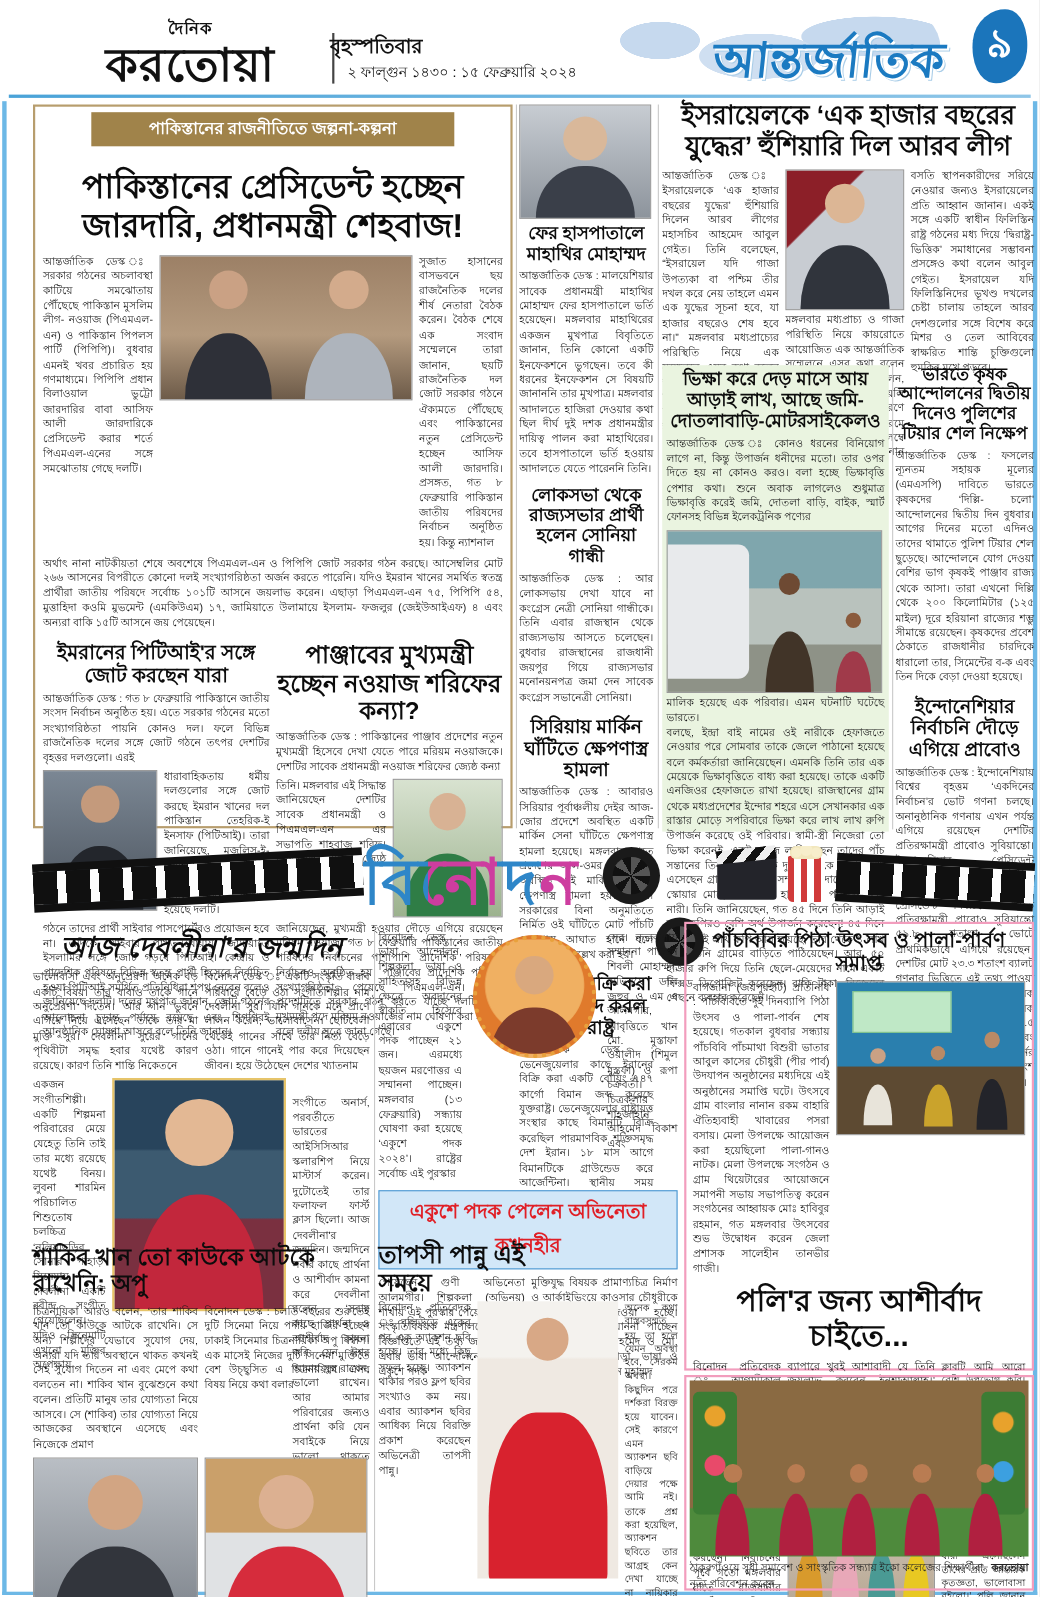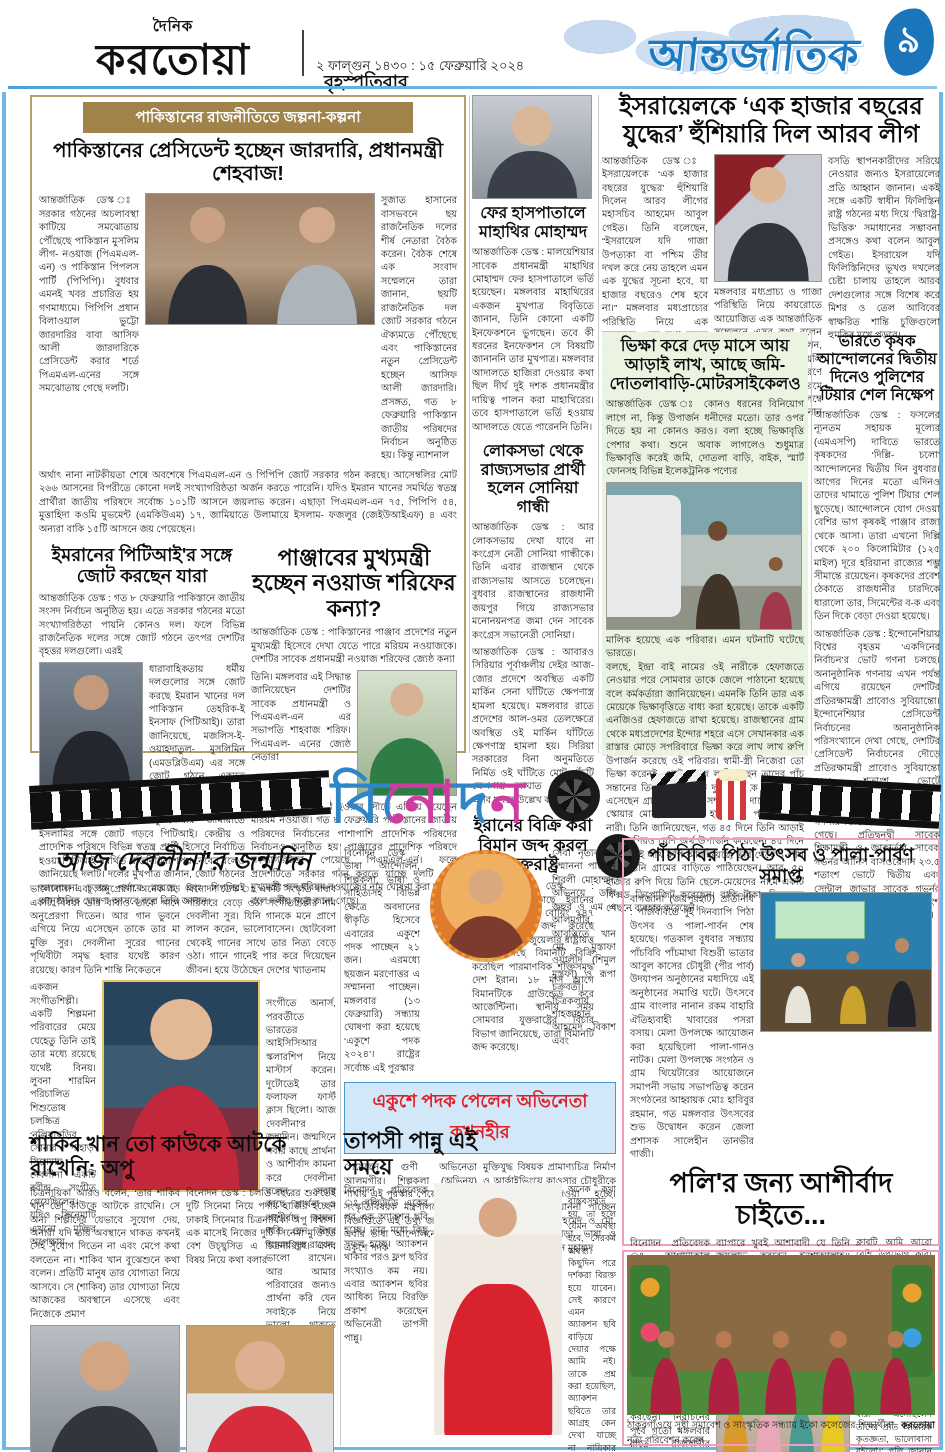--- a/index.html
+++ b/index.html
@@ -42,35 +42,35 @@
   <div class="abs" style="left:0;top:0;width:945px;height:88px;">
     <div class="abs" style="left:555px;top:8px;width:300px;height:72px;border-radius:40px;
          background:radial-gradient(ellipse 60px 28px at 15% 40%,#c6d9ee 60%,transparent 61%),
                     radial-gradient(ellipse 90px 34px at 45% 60%,#cfdff1 60%,transparent 61%),
                     radial-gradient(ellipse 110px 30px at 80% 35%,#c6d9ee 60%,transparent 61%);"></div>
     <div class="abs" style="left:58px;top:14px;width:230px;text-align:center;">
       <div style="font-weight:700;font-size:15px;letter-spacing:1px;">দৈনিক</div>
       <div style="font-weight:700;font-size:42px;line-height:1.02;letter-spacing:1px;">করতোয়া</div>
     </div>
     <div class="abs" style="left:302px;top:30px;width:2px;height:46px;background:#444;"></div>
-    <div class="abs" style="left:324px;top:28px;font-size:18px;font-weight:700;margin-top:40px;">বৃহস্পতিবার</div>
+    <div class="abs" style="left:300px;top:28px;font-size:18px;font-weight:700;">বৃহস্পতিবার</div>
     <div class="abs" style="left:316px;top:56px;font-size:13px;">২ ফাল্গুন ১৪৩০ : ১৫ ফেব্রুয়ারি ২০২৪</div>
     <div class="abs" style="left:648px;top:22px;font-size:44px;transform:skewX(-6deg);
          color:#1b7ac1;text-shadow:2px 2px 0 #fff,3px 3px 0 #a9cde8;font-weight:700;">আন্তর্জাতিক</div>
     <div class="abs" style="left:884px;top:8px;width:50px;height:68px;background:#1b75bb;
          border-radius:58% 42% 55% 45%/46% 54% 46% 54%;transform:rotate(6deg);
          display:flex;align-items:center;justify-content:center;">
       <span style="color:#fff;font-size:36px;font-weight:700;">৯</span>
     </div>
     <div class="abs" style="left:8px;right:8px;top:86px;height:3px;background:linear-gradient(90deg,#4aa3d8,#8fc6e8);"></div>
   </div>
 
   <div class="abs" style="left:30px;top:95px;width:436px;height:658px;border:2px solid #b79d6d;box-sizing:border-box;padding:5px 7px;">
     <div class="kicker" style="width:310px;margin:0 auto;font-size:15px;">পাকিস্তানের রাজনীতিতে জল্পনা-কল্পনা</div>
-    <div class="hd" style="font-size:20px;margin-top:6px;">পাকিস্তানের প্রেসিডেন্ট হচ্ছেন জারদারি, প্রধানমন্ত্রী শেহবাজ!</div>
+    <div class="hd" style="font-size:30px;margin-top:21px;">পাকিস্তানের প্রেসিডেন্ট হচ্ছেন জারদারি, প্রধানমন্ত্রী শেহবাজ!</div>
     <div class="rowflex" style="margin-top:8px;">
       <div class="bt" style="width:100px;flex:none;">আন্তর্জাতিক ডেস্ক ঃ সরকার গঠনের অচলাবস্থা কাটিয়ে সমঝোতায় পৌঁছেছে পাকিস্তান মুসলিম লীগ- নওয়াজ (পিএমএল-এন) ও পাকিস্তান পিপলস পার্টি (পিপিপি)। বুধবার এমনই খবর প্রচারিত হয় গণমাধ্যমে। পিপিপি প্রধান বিলাওয়াল ভুট্টো জারদারির বাবা আসিফ আলী জারদারিকে প্রেসিডেন্ট করার শর্তে পিএমএল-এনের সঙ্গে সমঝোতায় গেছে দলটি।</div>
       <div class="photo" style="width:230px;height:132px;background:linear-gradient(180deg,#9c8066 0%,#b49a7e 55%,#6d5b49 100%);">
         <div class="abs" style="left:4%;top:0;width:46%;height:100%;">
           <span class="head" style="background:#caa184;"></span>
             <span class="torso" style="background:#2e3038;"></span>
         </div>
         <div class="abs" style="left:52%;top:0;width:46%;height:100%;">
           <span class="head" style="background:#d3ab8c;"></span>
             <span class="torso" style="background:#aeb4bc;"></span>
@@ -110,20 +110,21 @@
 
   <div class="abs" style="left:472px;top:95px;width:122px;height:660px;">
     <div class="photo" style="width:120px;height:104px;background:linear-gradient(180deg,#c7ccd2,#8d949c);">
       <span class="head" style="background:#d9b89a;"></span>
         <span class="torso" style="background:#3a3f49;"></span>
     </div>
     <div class="hd" style="font-size:16px;margin-top:5px;">ফের হাসপাতালে মাহাথির মোহাম্মদ</div>
     <div class="bt" style="margin-top:4px;">আন্তর্জাতিক ডেস্ক : মালয়েশিয়ার সাবেক প্রধানমন্ত্রী মাহাথির মোহাম্মদ ফের হাসপাতালে ভর্তি হয়েছেন। মঙ্গলবার মাহাথিরের একজন মুখপাত্র বিবৃতিতে জানান, তিনি কোনো একটি ইনফেকশনে ভুগছেন। তবে কী ধরনের ইনফেকশন সে বিষয়টি জানাননি তার মুখপাত্র। মঙ্গলবার আদালতে হাজিরা দেওয়ার কথা ছিল দীর্ঘ দুই দশক প্রধানমন্ত্রীর দায়িত্ব পালন করা মাহাথিরের। তবে হাসপাতালে ভর্তি হওয়ায় আদালতে যেতে পারেননি তিনি।</div>
     <div class="hd" style="font-size:16px;margin-top:9px;">লোকসভা থেকে রাজ্যসভার প্রার্থী হলেন সোনিয়া গান্ধী</div>
     <div class="bt" style="margin-top:4px;">আন্তর্জাতিক ডেস্ক : আর লোকসভায় দেখা যাবে না কংগ্রেস নেত্রী সোনিয়া গান্ধীকে। তিনি এবার রাজস্থান থেকে রাজ্যসভায় আসতে চলেছেন। বুধবার রাজস্থানের রাজধানী জয়পুর গিয়ে রাজ্যসভার মনোনয়নপত্র জমা দেন সাবেক কংগ্রেস সভানেত্রী সোনিয়া।</div>
+    <div class="hd" style="font-size:17px;margin-top:10px;">সিরিয়ায় মার্কিন ঘাঁটিতে ক্ষেপণাস্ত্র হামলা</div>
     <div class="bt" style="margin-top:4px;">আন্তর্জাতিক ডেস্ক : আবারও সিরিয়ার পূর্বাঞ্চলীয় দেইর আজ-জোর প্রদেশে অবস্থিত একটি মার্কিন সেনা ঘাঁটিতে ক্ষেপণাস্ত্র হামলা হয়েছে। মঙ্গলবার রাতে প্রদেশের আল-ওমর তেলক্ষেত্রে অবস্থিত ওই মার্কিন ঘাঁটিতে ক্ষেপণাস্ত্র হামলা হয়। সিরিয়া সরকারের বিনা অনুমতিতে নির্মিত ওই ঘাঁটিতে মোট পাঁচটি ক্ষেপণাস্ত্র আঘাত হানে বলে এসব খবরে উল্লেখ করা হয়।</div>
     <div class="hd" style="font-size:17px;margin-top:10px;">ইরানের বিক্রি করা বিমান জব্দ করল যুক্তরাষ্ট্র</div>
     <div class="bt" style="margin-top:4px;">আন্তর্জাতিক ডেস্ক : ভেনেজুয়েলার কাছে ইরানের বিক্রি করা একটি বোয়িং ৭৪৭ কার্গো বিমান জব্দ করেছে যুক্তরাষ্ট্র। ভেনেজুয়েলার রাষ্ট্রায়ত্ত সংস্থার কাছে বিমানটি বিক্রি করেছিল পারমাণবিক শক্তিসমৃদ্ধ দেশ ইরান। ১৮ মাস আগে বিমানটিকে গ্রাউন্ডেড করে আর্জেন্টিনা। স্থানীয় সময় সোমবার যুক্তরাষ্ট্রের বিচার বিভাগ জানিয়েছে, তারা বিমানটি জব্দ করেছে।</div>
   </div>
 
   <div class="abs" style="left:602px;top:92px;width:338px;">
     <div class="hd" style="font-size:24px;">ইসরায়েলকে ‘এক হাজার বছরের যুদ্ধের’ হুঁশিয়ারি দিল আরব লীগ</div>
     <div class="rowflex" style="margin-top:6px;">
       <div class="bt" style="width:106px;flex:none;">আন্তর্জাতিক ডেস্ক ঃ ইসরায়েলকে ‘এক হাজার বছরের যুদ্ধের’ হুঁশিয়ারি দিলেন আরব লীগের মহাসচিব আহমেদ আবুল গেইত। তিনি বলেছেন, “ইসরায়েল যদি গাজা উপত্যকা বা পশ্চিম তীর দখল করে নেয় তাহলে এমন এক যুদ্ধের সূচনা হবে, যা হাজার বছরেও শেষ হবে না।” মঙ্গলবার মধ্যপ্রাচ্যের পরিস্থিতি নিয়ে এক সম্মেলনে এসব কথা বলেন আবুল গেইত। তিনি বলেন, “সংঘর্ষের দ্রুত সমাপ্তি দরকার। গাজায় যুদ্ধ দীর্ঘ হলে সেটা হবে ভয়াবহ।”</div>
       <div style="width:108px;flex:none;">
@@ -152,20 +153,21 @@
           <span class="torso" style="background:#a03a4a;"></span>
       </div>
     </div>
     <div class="bt" style="margin-top:3px;">মালিক হয়েছে এক পরিবার। এমন ঘটনাটি ঘটেছে ভারতে।</div>
     <div class="bt">বলছে, ইন্দ্রা বাই নামের ওই নারীকে হেফাজতে নেওয়ার পরে সোমবার তাকে জেলে পাঠানো হয়েছে বলে কর্মকর্তারা জানিয়েছেন। এমনকি তিনি তার এক মেয়েকে ভিক্ষাবৃত্তিতে বাধ্য করা হয়েছে। তাকে একটি এনজিওর হেফাজতে রাখা হয়েছে। রাজস্থানের গ্রাম থেকে মধ্যপ্রদেশের ইন্দোর শহরে এসে সেখানকার এক রাস্তার মোড়ে সপরিবারে ভিক্ষা করে লাখ লাখ রুপি উপার্জন করেছে ওই পরিবার। স্বামী-স্ত্রী নিজেরা তো ভিক্ষা করেনই, একই কাজে লাগিয়েছেন তাদের পাঁচ সন্তানের তিনজনকে। বাকি দুই সন্তানকে তারা রেখে এসেছেন গ্রামের বাড়িতে। সম্প্রতি ইন্দোরের লব কুশ স্কোয়ার মোড়ে প্রশাসনের হাতে ধরা পড়েছেন এই নারী। তিনি জানিয়েছেন, গত ৪৫ দিনে তিনি আড়াই লাখ রুপিরও বেশি অর্থ উপার্জন করেছেন! ৪৫ দিনে যে আড়াই লাখ রুপি আয় হয়েছে, তার থেকে ১ লাখ রুপি তিনি গ্রামের বাড়িতে পাঠিয়েছেন। আর, ৫০ হাজার রুপি দিয়ে তিনি ছেলে-মেয়েদের নামে একটি ফিক্সড ডিপোজিট করেছেন। বাকি টাকা, নিজেদের পেছনে ব্যবহার করেছেন।</div>
   </div>
 
   <div class="abs" style="left:814px;top:332px;width:126px;height:424px;">
     <div class="hd" style="font-size:15.5px;">ভারতে কৃষক আন্দোলনের দ্বিতীয় দিনেও পুলিশের টিয়ার শেল নিক্ষেপ</div>
     <div class="bt" style="margin-top:4px;">আন্তর্জাতিক ডেস্ক : ফসলের ন্যূনতম সহায়ক মূল্যের (এমএসপি) দাবিতে ভারতে কৃষকদের ‘দিল্লি- চলো’ আন্দোলনের দ্বিতীয় দিন বুধবার। আগের দিনের মতো এদিনও তাদের থামাতে পুলিশ টিয়ার শেল ছুড়েছে। আন্দোলনে যোগ দেওয়া বেশির ভাগ কৃষকই পাঞ্জাব রাজ্য থেকে আসা। তারা এখনো দিল্লি থেকে ২০০ কিলোমিটার (১২৫ মাইল) দূরে হরিয়ানা রাজ্যের শম্ভু সীমান্তে রয়েছেন। কৃষকদের প্রবেশ ঠেকাতে রাজধানীর চারদিকে ধারালো তার, সিমেন্টের ব-ক এবং তিন দিকে বেড়া দেওয়া হয়েছে।</div>
+    <div class="hd" style="font-size:17px;margin-top:10px;">ইন্দোনেশিয়ার নির্বাচনি দৌড়ে এগিয়ে প্রাবোও</div>
     <div class="bt" style="margin-top:4px;">আন্তর্জাতিক ডেস্ক : ইন্দোনেশিয়ায় বিশ্বের বৃহত্তম ‘একদিনের নির্বাচন’র ভোট গণনা চলছে। অনানুষ্ঠানিক গণনায় এখন পর্যন্ত এগিয়ে রয়েছেন দেশটির প্রতিরক্ষামন্ত্রী প্রাবোও সুবিয়ান্তো। ইন্দোনেশিয়ার প্রেসিডেন্ট নির্বাচনের অনানুষ্ঠানিক পরিসংখ্যানে দেখা গেছে, দেশটির প্রেসিডেন্ট নির্বাচনের দৌড়ে প্রতিরক্ষামন্ত্রী প্রাবোও সুবিয়ান্তো ৫৯.৮ শতাংশ ভোটে প্রাথমিকভাবে এগিয়ে রয়েছেন। দেশটির মোট ২৩.৩ শতাংশ ব্যালট গণনার ভিত্তিতে এই তথ্য পাওয়া গেছে। প্রতিদ্বন্দ্বী সাবেক শিক্ষামন্ত্রী ও জাকার্তার সাবেক গভর্নর আনিস বাসওয়েদান ২৩.৫ শতাংশ ভোটে দ্বিতীয় এবং সেন্ট্রাল জাভার সাবেক গভর্নর গঞ্জার প্রানোও ১৬.৭ শতাংশ ভোটে তৃতীয় অবস্থানে রয়েছেন।</div>
   </div>
 
   <div class="abs" style="left:30px;top:756px;width:910px;height:86px;">
     <div class="abs filmstrip" style="left:0;top:22px;width:300px;transform:rotate(-3deg);"></div>
     <div class="abs grad-title" style="left:300px;top:2px;font-size:58px;">বিনোদন</div>
     <div class="abs reel" style="left:518px;top:14px;width:52px;height:52px;"></div>
     <div class="abs reel" style="left:566px;top:26px;width:44px;height:44px;"></div>
     <div class="abs" style="left:622px;top:18px;width:54px;height:44px;background:#23242a;border-radius:3px;">
       <div style="height:12px;background:repeating-linear-gradient(-45deg,#111 0 7px,#eee 7px 14px);transform:rotate(-6deg);transform-origin:left bottom;"></div>

